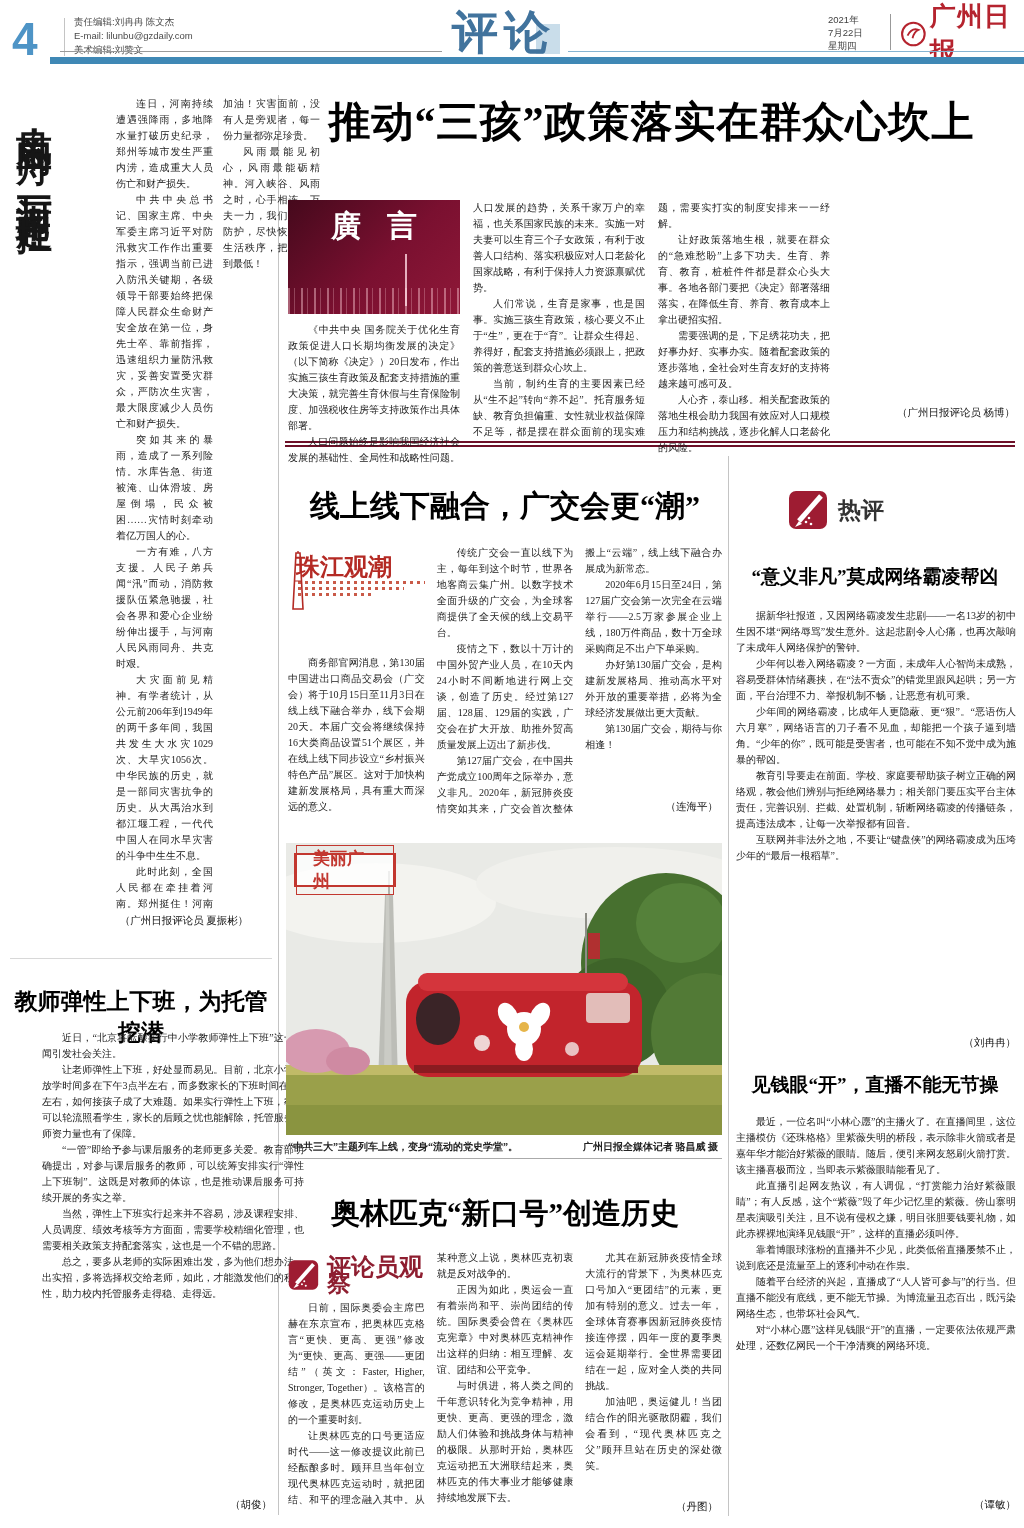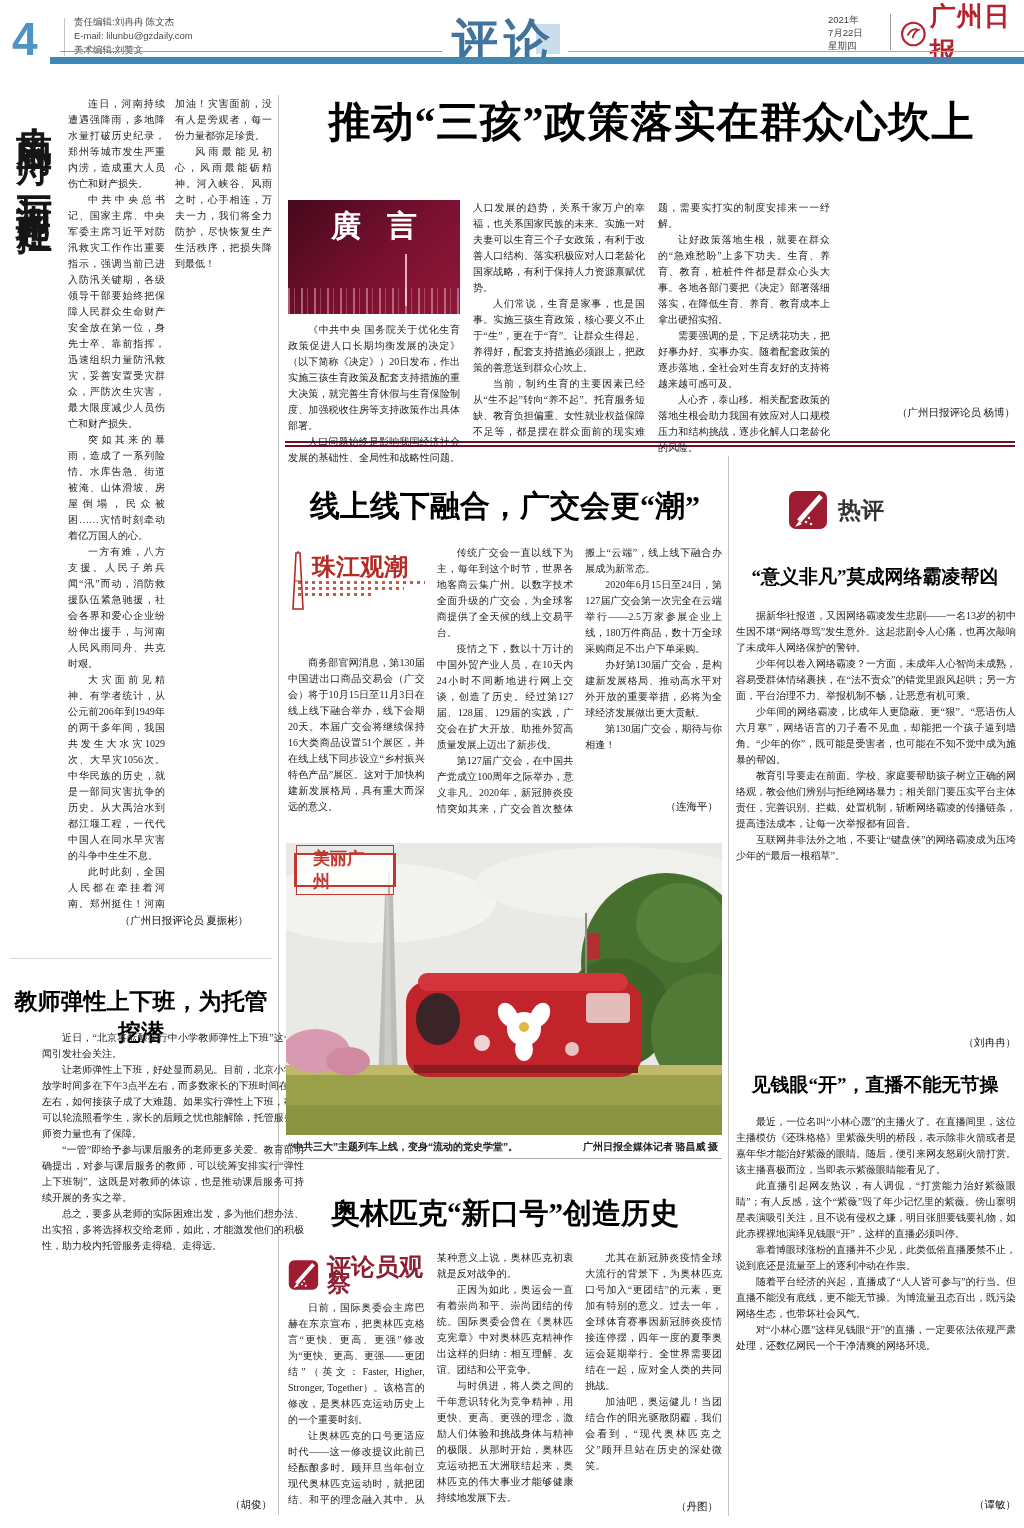--- a/index.html
+++ b/index.html
@@ -2,21 +2,21 @@
 <html><head>
 <meta charset="utf-8">
 <style>
   html,body{margin:0;padding:0;background:#ffffff;}
   #page{position:relative;width:1024px;height:1528px;background:#fff;overflow:hidden;
         font-family:"Liberation Serif","DejaVu Serif",serif;color:#161616;}
   .abs{position:absolute;}
   .sans{font-family:"Liberation Sans","DejaVu Sans",sans-serif;}
   .para{margin:0;text-indent:2em;text-align:justify;}
   .body-text{font-size:10px;line-height:16px;color:#1c1c1c;overflow:hidden;}
-  .cols2{column-count:2;column-gap:10px;column-fill:auto;}
+  .cols2{column-count:2;column-gap:10px;column-fill:auto;margin-left:48px;}
   .cols3{column-count:3;column-gap:12px;column-fill:auto;}
   .cols4{column-count:4;column-gap:13px;column-fill:auto;margin-top:32px;}
   .headline{font-weight:bold;text-align:center;color:#000;}
   .byline{font-size:10.5px;background:#fff;text-align:right;color:#111;}
   .vrule{width:1px;background:#c4c4c4;}
   .hrule{height:1px;background:#c9c9c9;}
   .dbl-red{border-top:2px solid #6d1028;border-bottom:2px solid #6d1028;height:2px;}
   .label-red{color:#b42a24;font-weight:bold;}
   .penicon{display:inline-block;vertical-align:middle;}
   .stamp{border:2px solid #c2372f;color:#c2372f;font-weight:bold;
@@ -31,21 +31,21 @@
 
   <div class="abs sans" style="left:12px;top:12px;font-size:46px;font-weight:bold;color:#4e94c6;">4</div>
   <div class="abs vrule" style="left:64px;top:18px;height:38px;"></div>
   <div class="abs sans" style="left:74px;top:15px;font-size:9.5px;line-height:14px;color:#4a4a4a;">
     <div>责任编辑:刘冉冉 陈文杰</div>
     <div>E-mail: lilunbu@gzdaily.com</div>
     <div>美术编辑:刘赞文</div>
   </div>
 
   <div class="abs" style="left:536px;top:24px;width:24px;height:30px;background:#c3d9e8;opacity:.9;"></div>
-  <div class="abs" style="left:452px;top:2px;font-size:46px;font-weight:bold;color:#41739d;letter-spacing:6px;margin-top:8px;">评论</div>
+  <div class="abs" style="left:452px;top:2px;font-size:46px;font-weight:bold;color:#41739d;letter-spacing:6px;">评论</div>
   <div class="abs sans" style="left:451px;top:56px;font-size:8.5px;letter-spacing:3px;color:#6f93a8;">GUANGZHOU  DAILY</div>
 
   <div class="abs sans" style="left:828px;top:13px;width:52px;text-align:left;font-size:9.5px;line-height:13px;color:#3f3f3f;">
     <div>2021年</div>
     <div>7月22日</div>
     <div>星期四</div>
   </div>
   <div class="abs vrule" style="left:890px;top:14px;height:36px;background:#999;"></div>
   <div class="abs" style="left:900px;top:14px;width:120px;height:40px;display:flex;align-items:center;">
     <svg width="32" height="32" viewBox="0 0 32 32">
@@ -76,20 +76,21 @@
     </div>
   <div class="abs byline" style="left:96px;top:914px;width:176px;text-align:center;">（广州日报评论员 夏振彬）</div>
 
   <div class="abs hrule" style="left:10px;top:958px;width:262px;background:#d8d8d8;"></div>
 
   <div class="abs headline" style="left:10px;top:986px;width:262px;font-size:23px;">教师弹性上下班，为托管挖潜</div>
   <div class="abs body-text" style="left:10px;top:1030px;width:262px;height:464px;margin-left:32px;">
       <p class="para">近日，“北京将酝酿实行中小学教师弹性上下班”这一新闻引发社会关注。</p>
       <p class="para">让老师弹性上下班，好处显而易见。目前，北京小学生放学时间多在下午3点半左右，而多数家长的下班时间在6点左右，如何接孩子成了大难题。如果实行弹性上下班，教师可以轮流照看学生，家长的后顾之忧也能解除，托管服务的师资力量也有了保障。</p>
       <p class="para">“一管”即给予参与课后服务的老师更多关爱。教育部明确提出，对参与课后服务的教师，可以统筹安排实行“弹性上下班制”。这既是对教师的体谅，也是推动课后服务可持续开展的务实之举。</p>
+      <p class="para">当然，弹性上下班实行起来并不容易，涉及课程安排、人员调度、绩效考核等方方面面，需要学校精细化管理，也需要相关政策支持配套落实，这也是一个不错的思路。</p>
       <p class="para">总之，要多从老师的实际困难出发，多为他们想办法、出实招，多将选择权交给老师，如此，才能激发他们的积极性，助力校内托管服务走得稳、走得远。</p>
     </div>
   <div class="abs byline" style="left:150px;top:1498px;width:122px;">（胡俊）</div>
 
   <div class="abs headline" style="left:288px;top:94px;width:727px;font-size:42px;letter-spacing:1px;">推动“三孩”政策落实在群众心坎上</div>
   <div class="abs body-text cols4" style="left:288px;top:168px;width:727px;height:270px;">
     <div style="height:114px;margin-bottom:8px;position:relative;overflow:hidden;break-inside:avoid;
                 background:linear-gradient(135deg,#45091c 0%,#7a1030 55%,#8f1838 100%);">
       <div style="position:absolute;left:0;top:18px;width:100%;text-align:center;color:#fff;
                   font-size:30px;font-weight:bold;letter-spacing:26px;text-indent:26px;">廣言</div>
@@ -110,21 +111,21 @@
   <div class="abs byline" style="left:870px;top:406px;width:145px;">（广州日报评论员 杨博）</div>
 
   <div class="abs headline" style="left:288px;top:486px;width:434px;font-size:30px;">线上线下融合，广交会更“潮”</div>
   <div class="abs body-text cols3" style="left:288px;top:545px;width:434px;height:290px;">
     <div style="height:96px;break-inside:avoid;position:relative;padding-top:14px;">
       <svg width="16" height="62" viewBox="0 0 16 62" style="position:absolute;left:2px;top:6px;">
         <polygon points="6,2 10,2 13,58 3,58" fill="none" stroke="#b42a24" stroke-width="1.6"></polygon>
         <line x1="8" y1="2" x2="8" y2="0" stroke="#b42a24" stroke-width="1.4"></line>
         <line x1="4" y1="30" x2="12" y2="30" stroke="#b42a24" stroke-width="1"></line>
       </svg>
-      <div class="label-red" style="margin-left:24px;font-size:24px;">珠江观潮</div>
+      <div class="label-red" style="margin-left:8px;font-size:24px;">珠江观潮</div>
       <div style="margin-left:10px;margin-top:6px;">
         <div class="wavedots"></div>
         <div class="wavedots" style="width:84%;"></div>
         <div class="wavedots" style="width:60%;"></div>
       </div>
     </div>
     <div>
         <p class="para">商务部官网消息，第130届中国进出口商品交易会（广交会）将于10月15日至11月3日在线上线下融合举办，线下会期20天。本届广交会将继续保持16大类商品设置51个展区，并在线上线下同步设立“乡村振兴特色产品”展区。这对于加快构建新发展格局，具有重大而深远的意义。</p>
         <p class="para">传统广交会一直以线下为主，每年到这个时节，世界各地客商云集广州。以数字技术全面升级的广交会，为全球客商提供了全天候的线上交易平台。</p>
         <p class="para">疫情之下，数以十万计的中国外贸产业人员，在10天内24小时不间断地进行网上交谈，创造了历史。经过第127届、128届、129届的实践，广交会在扩大开放、助推外贸高质量发展上迈出了新步伐。</p>

